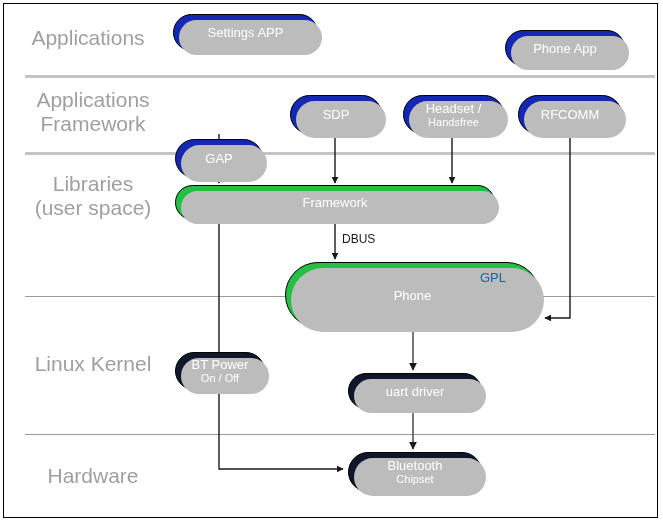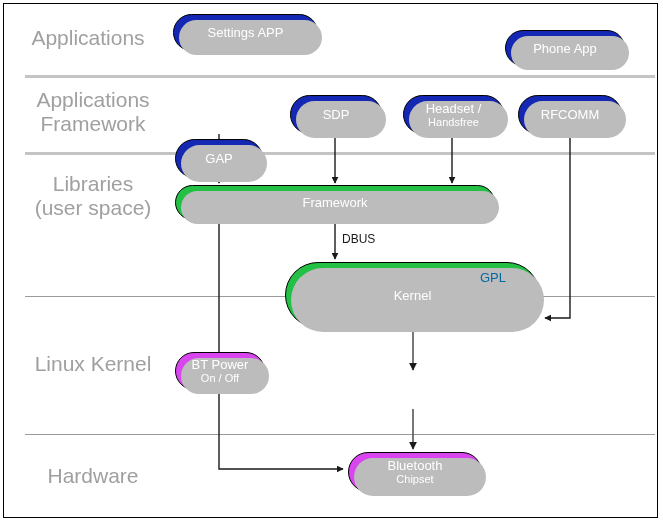--- a/index.html
+++ b/index.html
@@ -62,21 +62,21 @@
     left: 5px;
     top: 5px;
     right: -5px;
     bottom: -5px;
     background: #bcbcbc;
     z-index: -1;
   }
   .node-blue { background: #1428b4; }
   .node-green { background: #22c council; }
   .node-green { background: #24c045; }
-  .node-red { background: #d946ef; }
+  .node-red { background: #0f172a; }
   .node .line1 {
     font-size: 13px;
     line-height: 15px;
     position: relative;
     z-index: 2;
   }
   .node .line2 {
     font-size: 11px;
     line-height: 13px;
     position: relative;
@@ -181,31 +181,35 @@
 
   <div class="node node-green" style="left:175px; top:185px; width:320px; height:35px; border-radius:18px;">
     <div class="shadow" style="border-radius:18px;"></div>
     <div class="line1">Framework</div>
   </div>
 
   <div class="edge-label" style="left:342px; top:232px;">DBUS</div>
 
   <div class="node node-green" style="left:285px; top:262px; width:255px; height:66px; border-radius:33px;">
     <div class="shadow" style="border-radius:33px;"></div>
-    <div class="line1">Kernel</div>
+    <div class="line1">Phone</div>
   </div>
 
   <div class="corner-tag" style="left:480px; top:270px;">GPL</div>
 
   <div class="node node-red" style="left:175px; top:352px; width:90px; height:38px; border-radius:19px;">
     <div class="shadow" style="border-radius:19px;"></div>
     <div class="line1">BT Power</div>
     <div class="line2">On / Off</div>
   </div>
 
+  <div class="node node-red" style="left:348px; top:373px; width:134px; height:36px; border-radius:18px;">
+    <div class="shadow" style="border-radius:18px;"></div>
+    <div class="line1">uart driver</div>
+  </div>
 
   <div class="node node-red" style="left:348px; top:452px; width:134px; height:40px; border-radius:20px;">
     <div class="shadow" style="border-radius:20px;"></div>
     <div class="line1">Bluetooth</div>
     <div class="line2">Chipset</div>
   </div>
 
 </div>
 
 </body></html>

